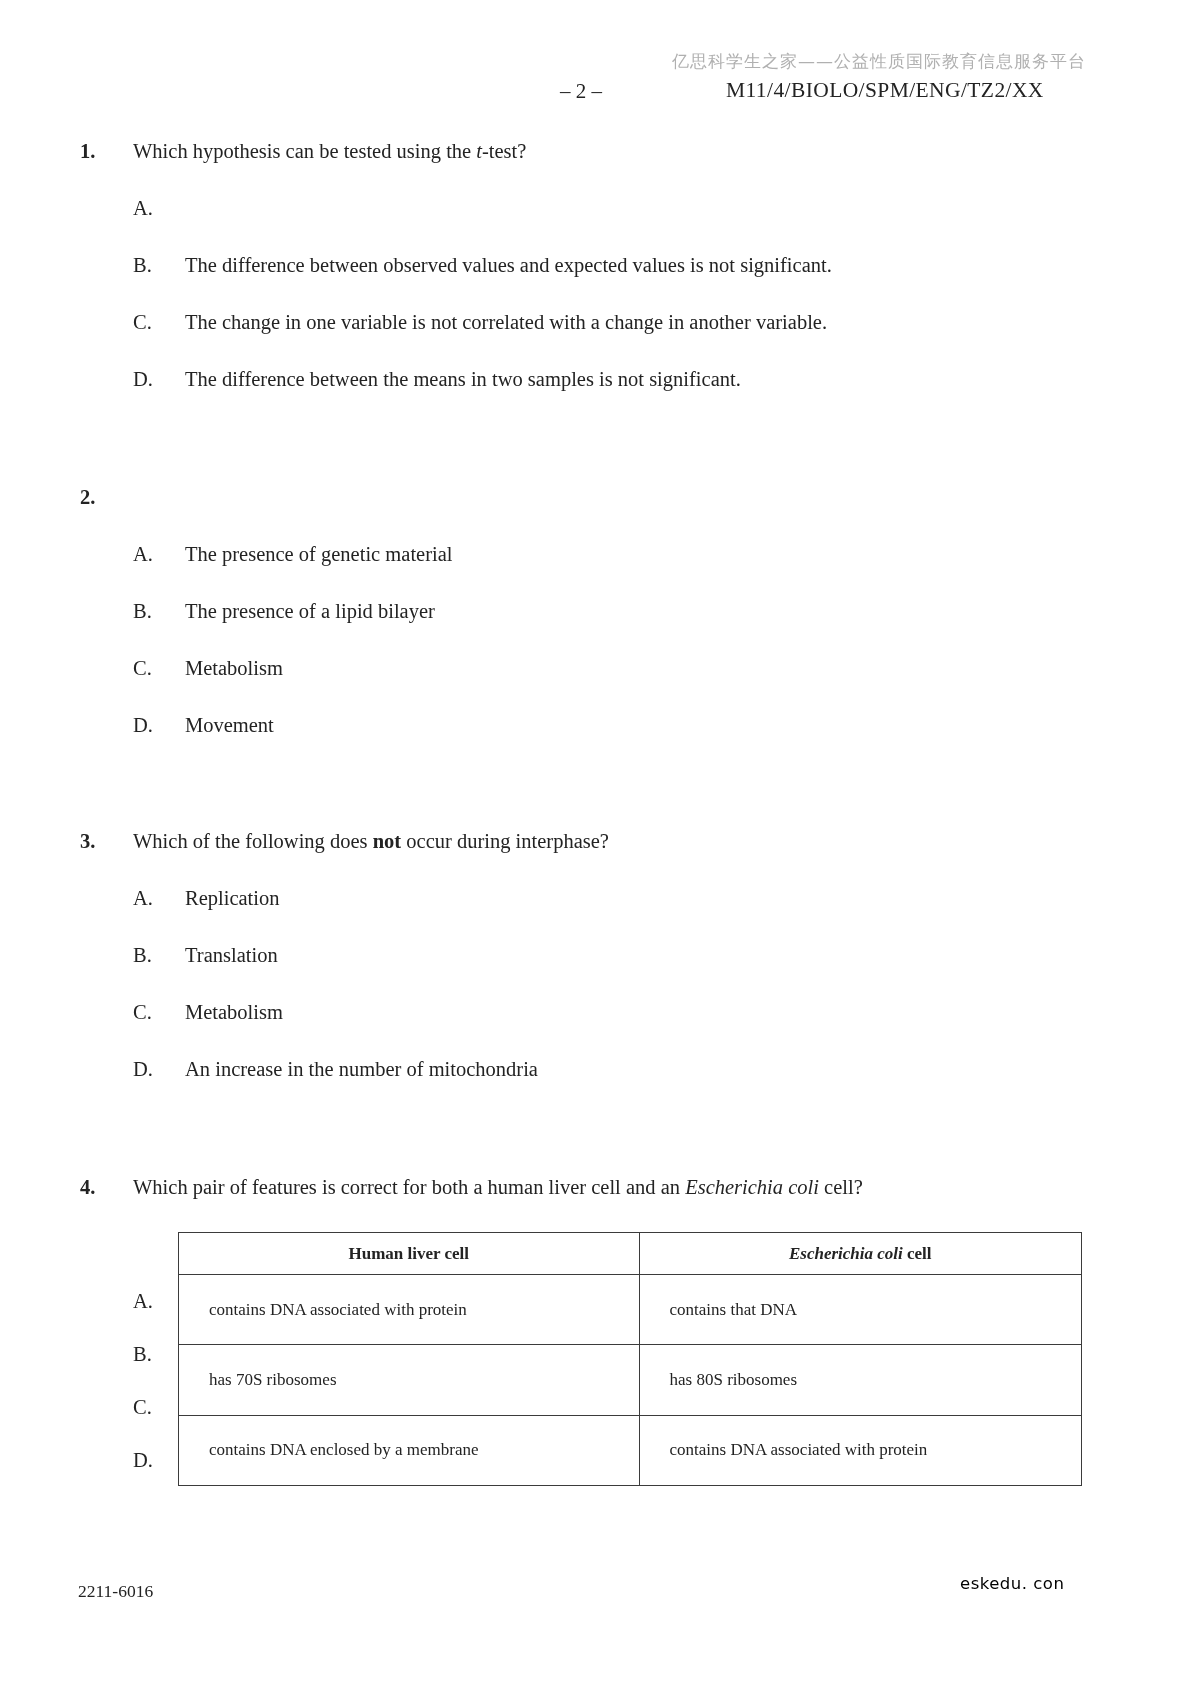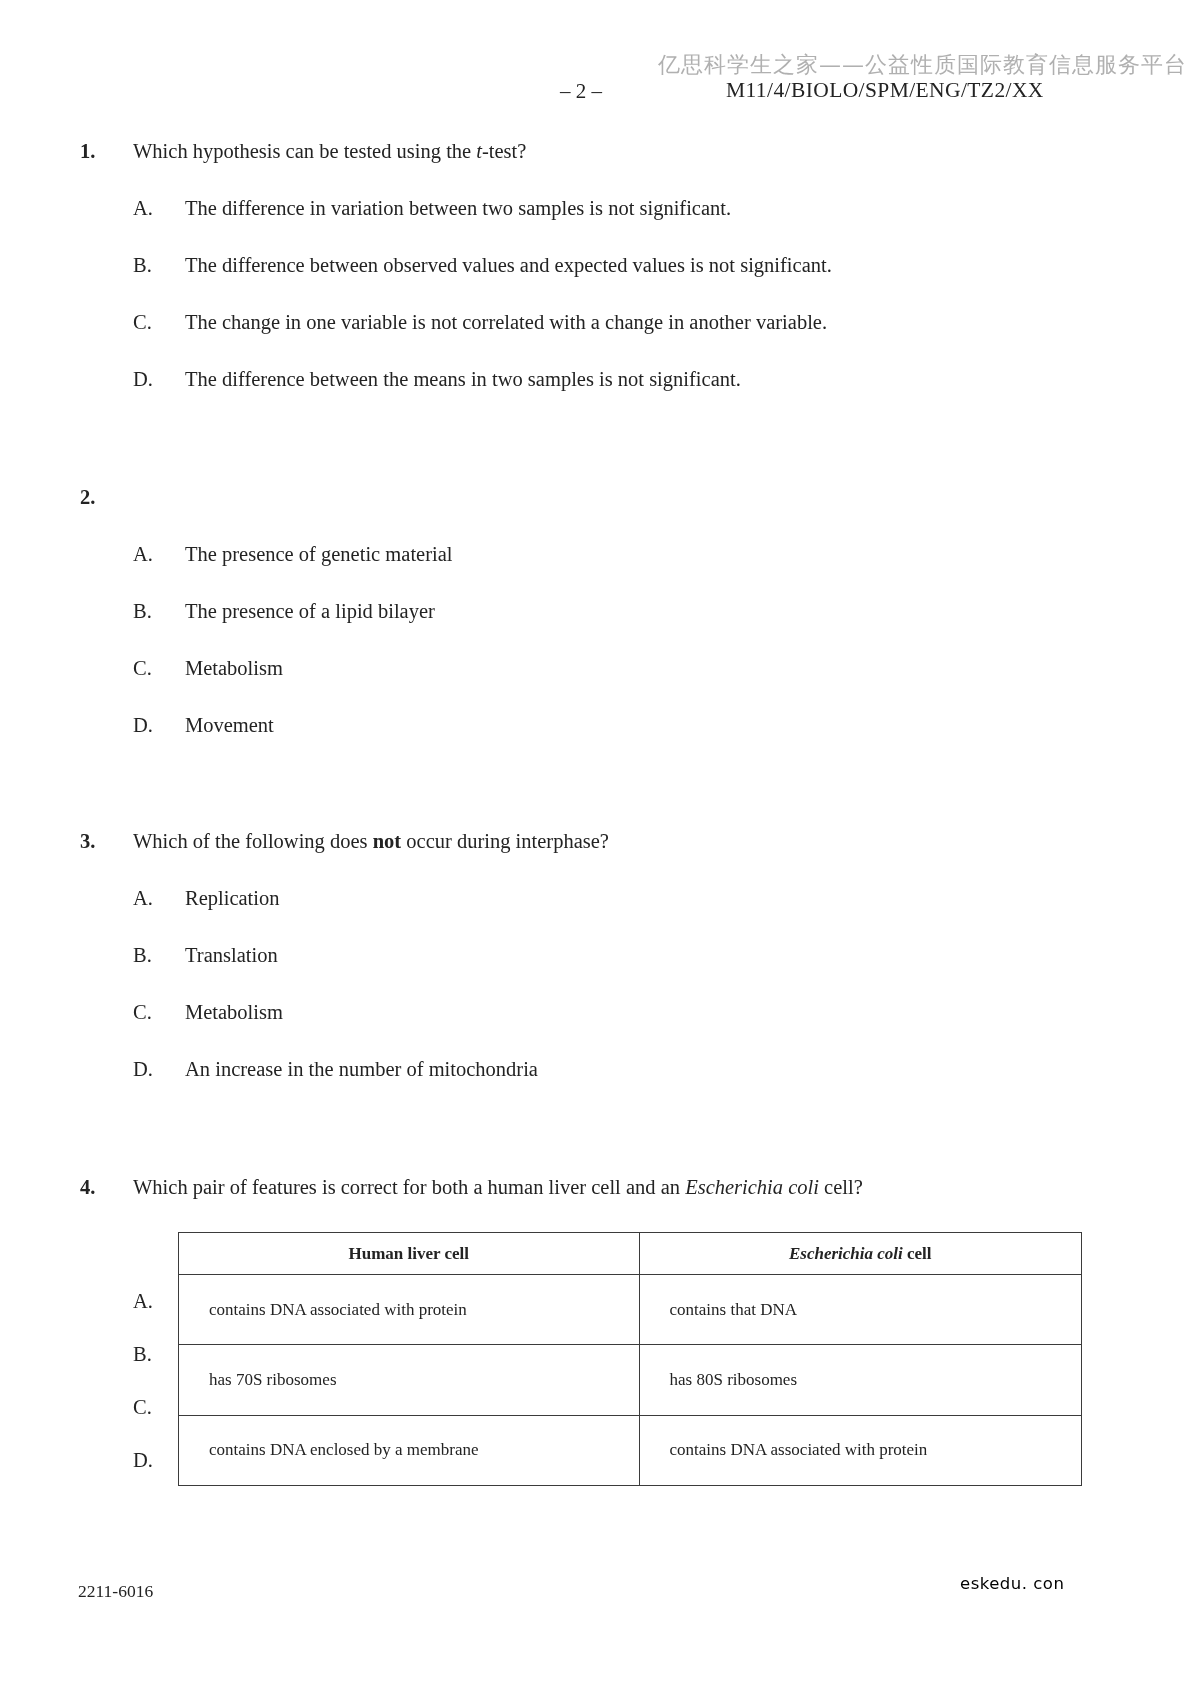--- a/index.html
+++ b/index.html
@@ -9,23 +9,23 @@
     width: 1191px;
     height: 1684px;
     margin: 0 auto;
     background: #ffffff;
     font-family: "Liberation Serif", serif;
     color: #232323;
     overflow: hidden;
   }
   .site-watermark {
     position: absolute;
-    top: 50px; left: 658px;
+    top: 50px; left: 672px;
     font-family: "DejaVu Sans", sans-serif;
-    font-size: 22px;
+    font-size: 17px;
     color: #b0b0b0;
     letter-spacing: 1px;
     white-space: nowrap;
     text-align: center;
   }
   .page-number {
     position: absolute;
     top: 79px; left: 560px;
     font-size: 21px;
   }
@@ -103,21 +103,20 @@
   <div class="page-number">– 2 –</div>
   <div class="exam-code">M11/4/BIOLO/SPM/ENG/TZ2/XX</div>
 
   <section class="question" id="q1">
     <div class="stem-row">
       <span class="q-num">1.</span>
       <span class="stem"><span>Which hypothesis can be tested using the </span><span class="it">t</span><span>-test?</span></span>
     </div>
     <div class="option">
       <span class="opt-letter">A.</span>
-      <span class="opt-text">The difference in variation between two samples is not significant.</span>
     </div>
     <div class="option">
       <span class="opt-letter">B.</span>
       <span class="opt-text">The difference between observed values and expected values is not significant.</span>
     </div>
     <div class="option">
       <span class="opt-letter">C.</span>
       <span class="opt-text">The change in one variable is not correlated with a change in another variable.</span>
     </div>
     <div class="option">

